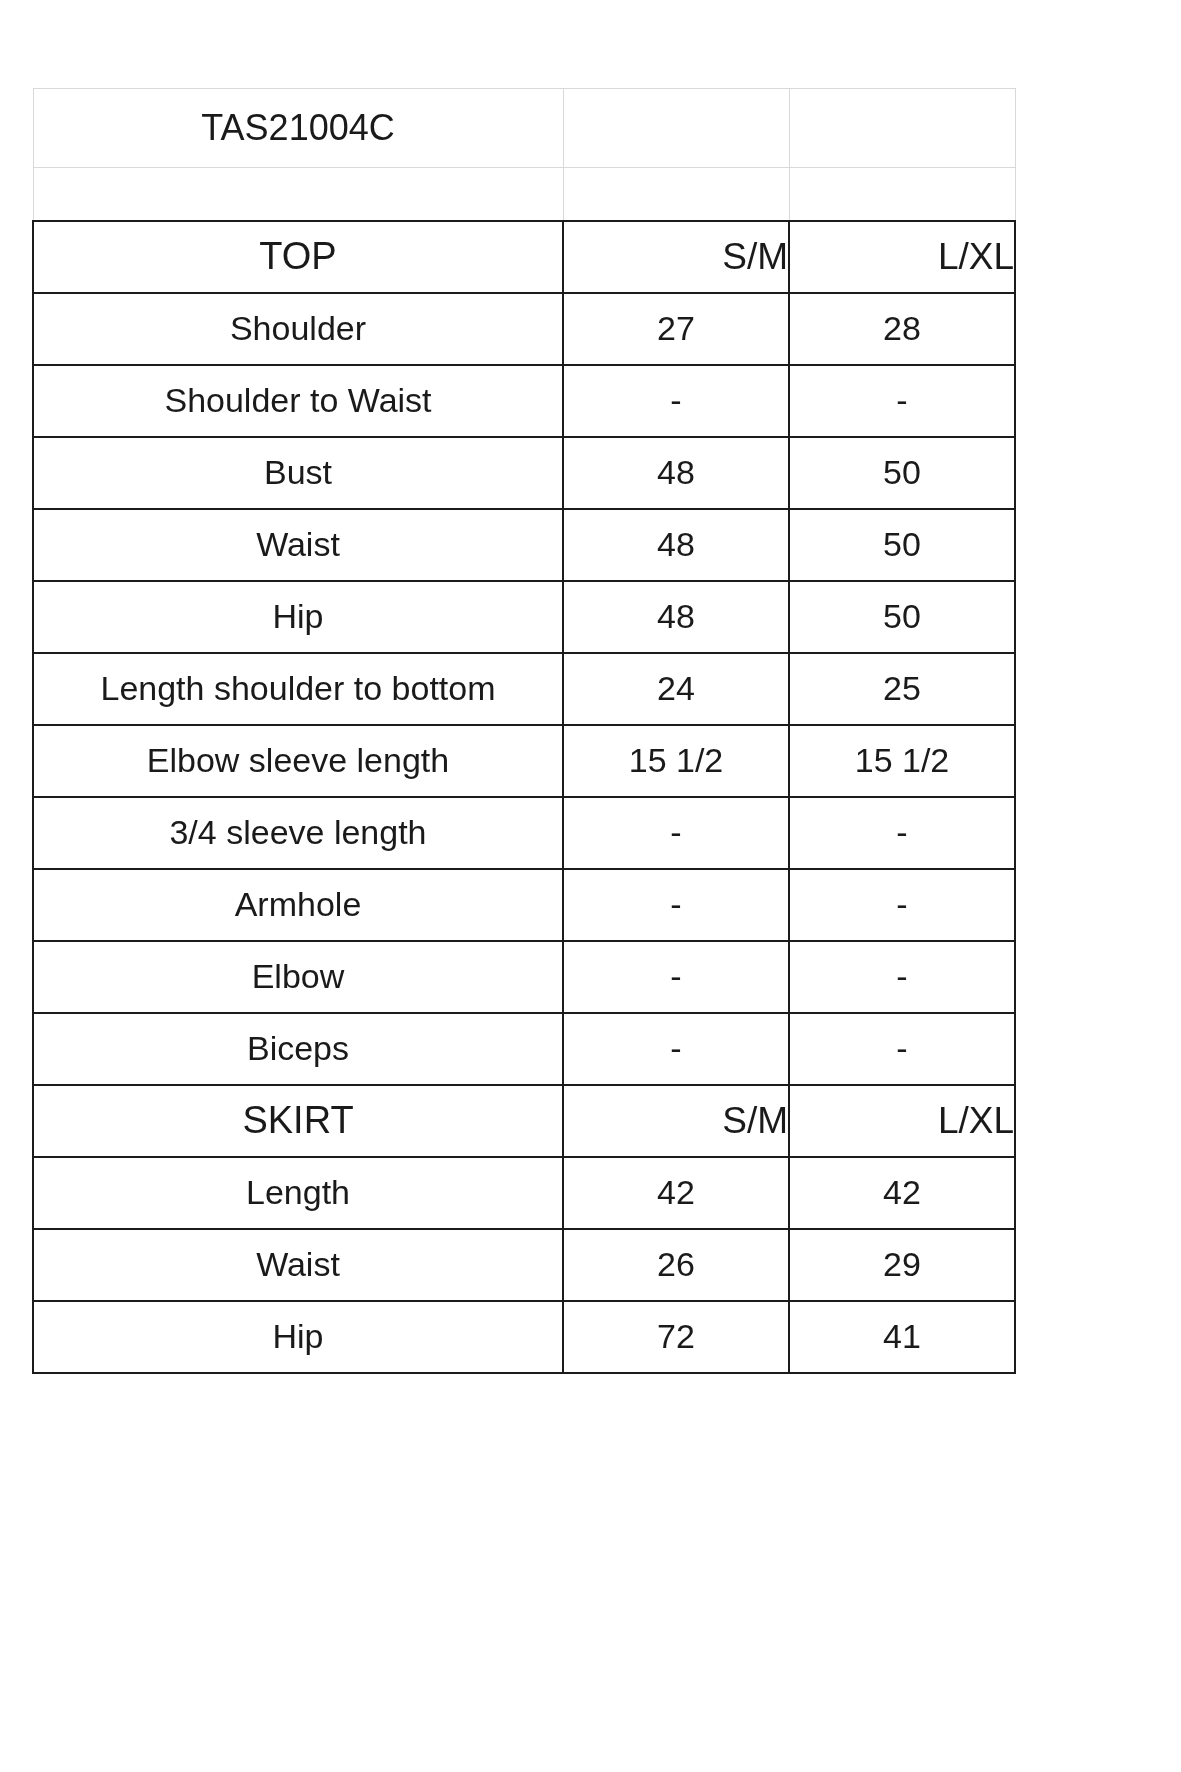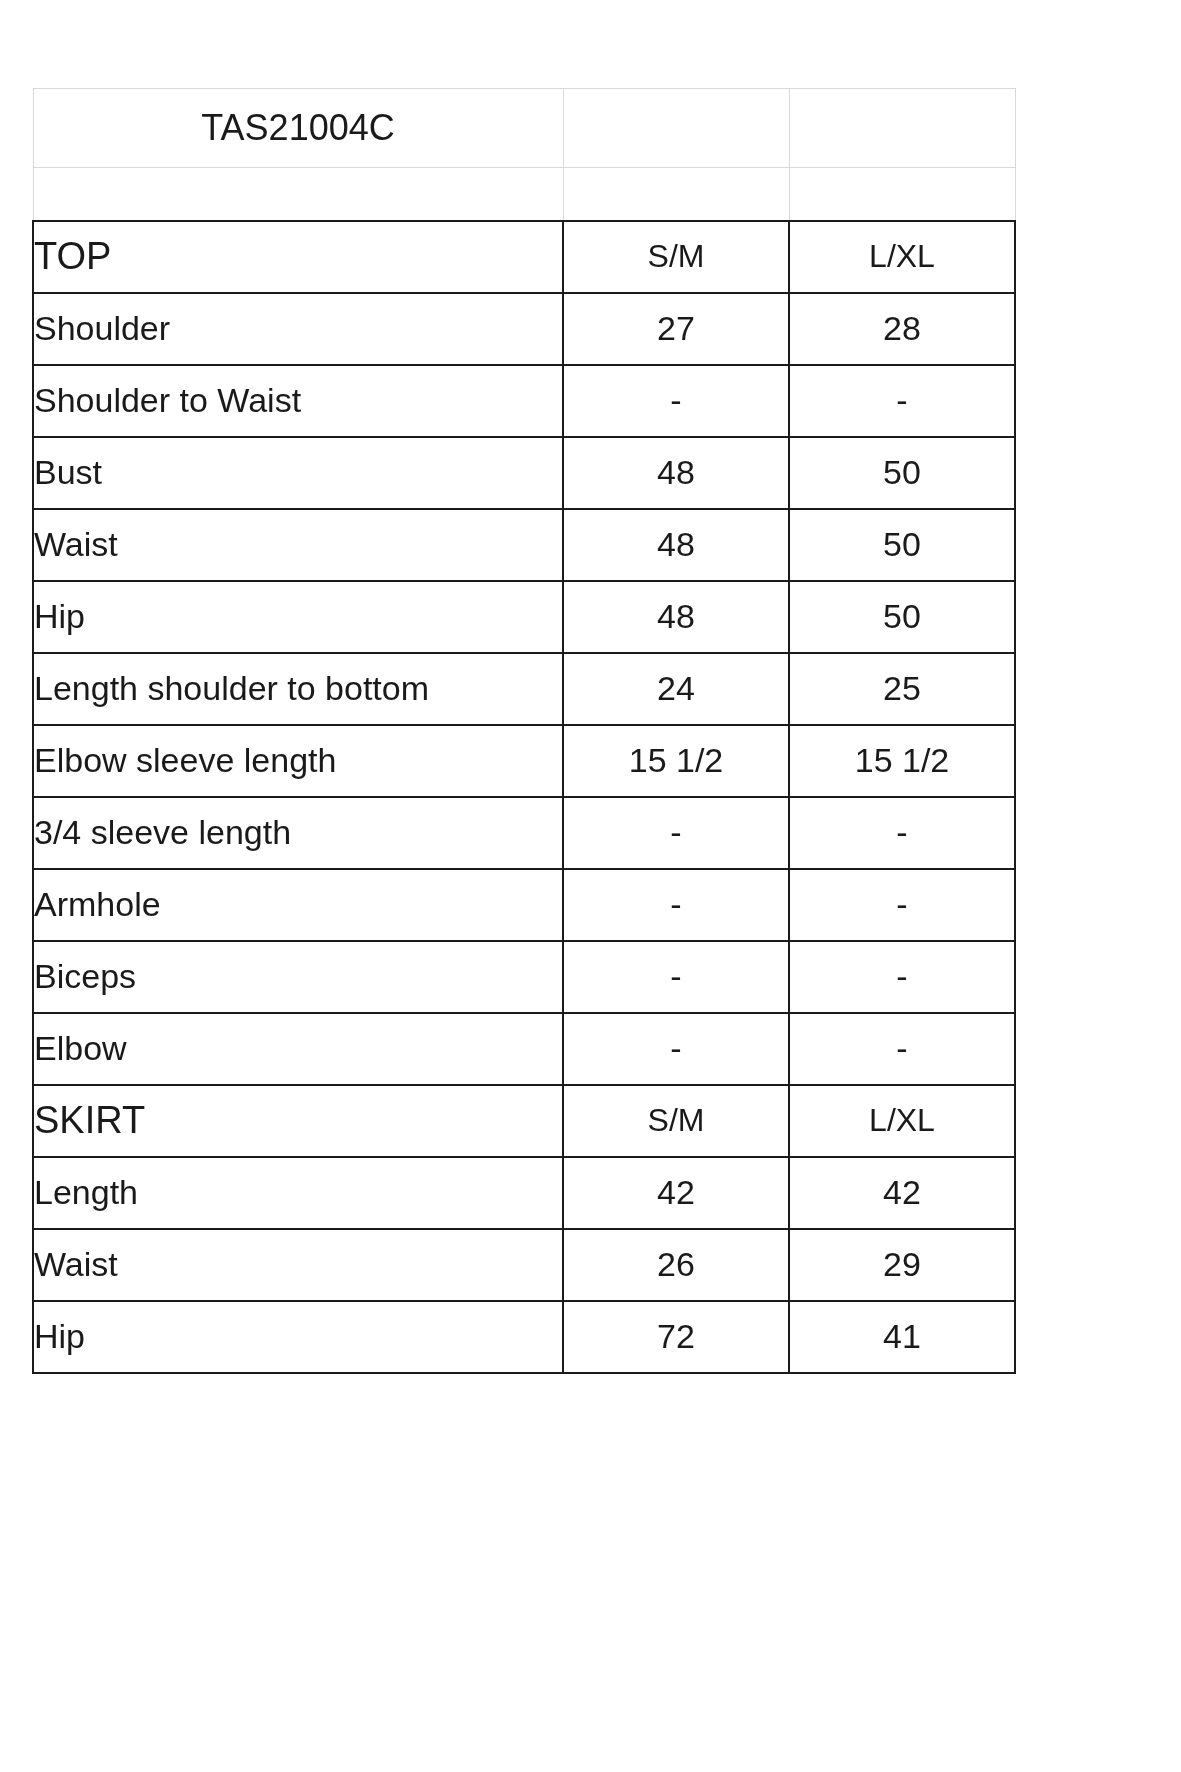--- a/index.html
+++ b/index.html
@@ -61,34 +61,35 @@
     height: 52px;
   }
   tr.spacer-row td.cell-label {
     border-bottom: 2px solid #1b1b1b;
   }
   tr.spacer-row td.cell-num {
     border-bottom: 2px solid #1b1b1b;
   }
 
   td.cell-label {
-    text-align: left;
+    text-align: center;
     padding-left: 13px;
     font-size: 35px;
   }
   td.cell-num {
     text-align: center;
     font-size: 35px;
   }
   tr.section-row td.cell-label {
     font-size: 38px;
     padding-left: 0;
   }
   tr.section-row td.cell-num {
-    font-size: 32px;
+    font-size: 37px;
+    text-align: right;
   }
   tr.title-row td.cell-label span {
     font-size: 36px;
   }
 </style>
 </head>
 <body>
 
 <div class="sheet">
   <div class="table-wrap">
@@ -158,26 +159,26 @@
           <td class="cell-label">3/4 sleeve length</td>
           <td class="cell-num">-</td>
           <td class="cell-num">-</td>
         </tr>
         <tr>
           <td class="cell-label">Armhole</td>
           <td class="cell-num">-</td>
           <td class="cell-num">-</td>
         </tr>
         <tr>
+          <td class="cell-label">Elbow</td>
+          <td class="cell-num">-</td>
+          <td class="cell-num">-</td>
+        </tr>
+        <tr>
           <td class="cell-label">Biceps</td>
-          <td class="cell-num">-</td>
-          <td class="cell-num">-</td>
-        </tr>
-        <tr>
-          <td class="cell-label">Elbow</td>
           <td class="cell-num">-</td>
           <td class="cell-num">-</td>
         </tr>
 
         <tr class="section-row">
           <td class="cell-label">SKIRT</td>
           <td class="cell-num">S/M</td>
           <td class="cell-num">L/XL</td>
         </tr>
 

